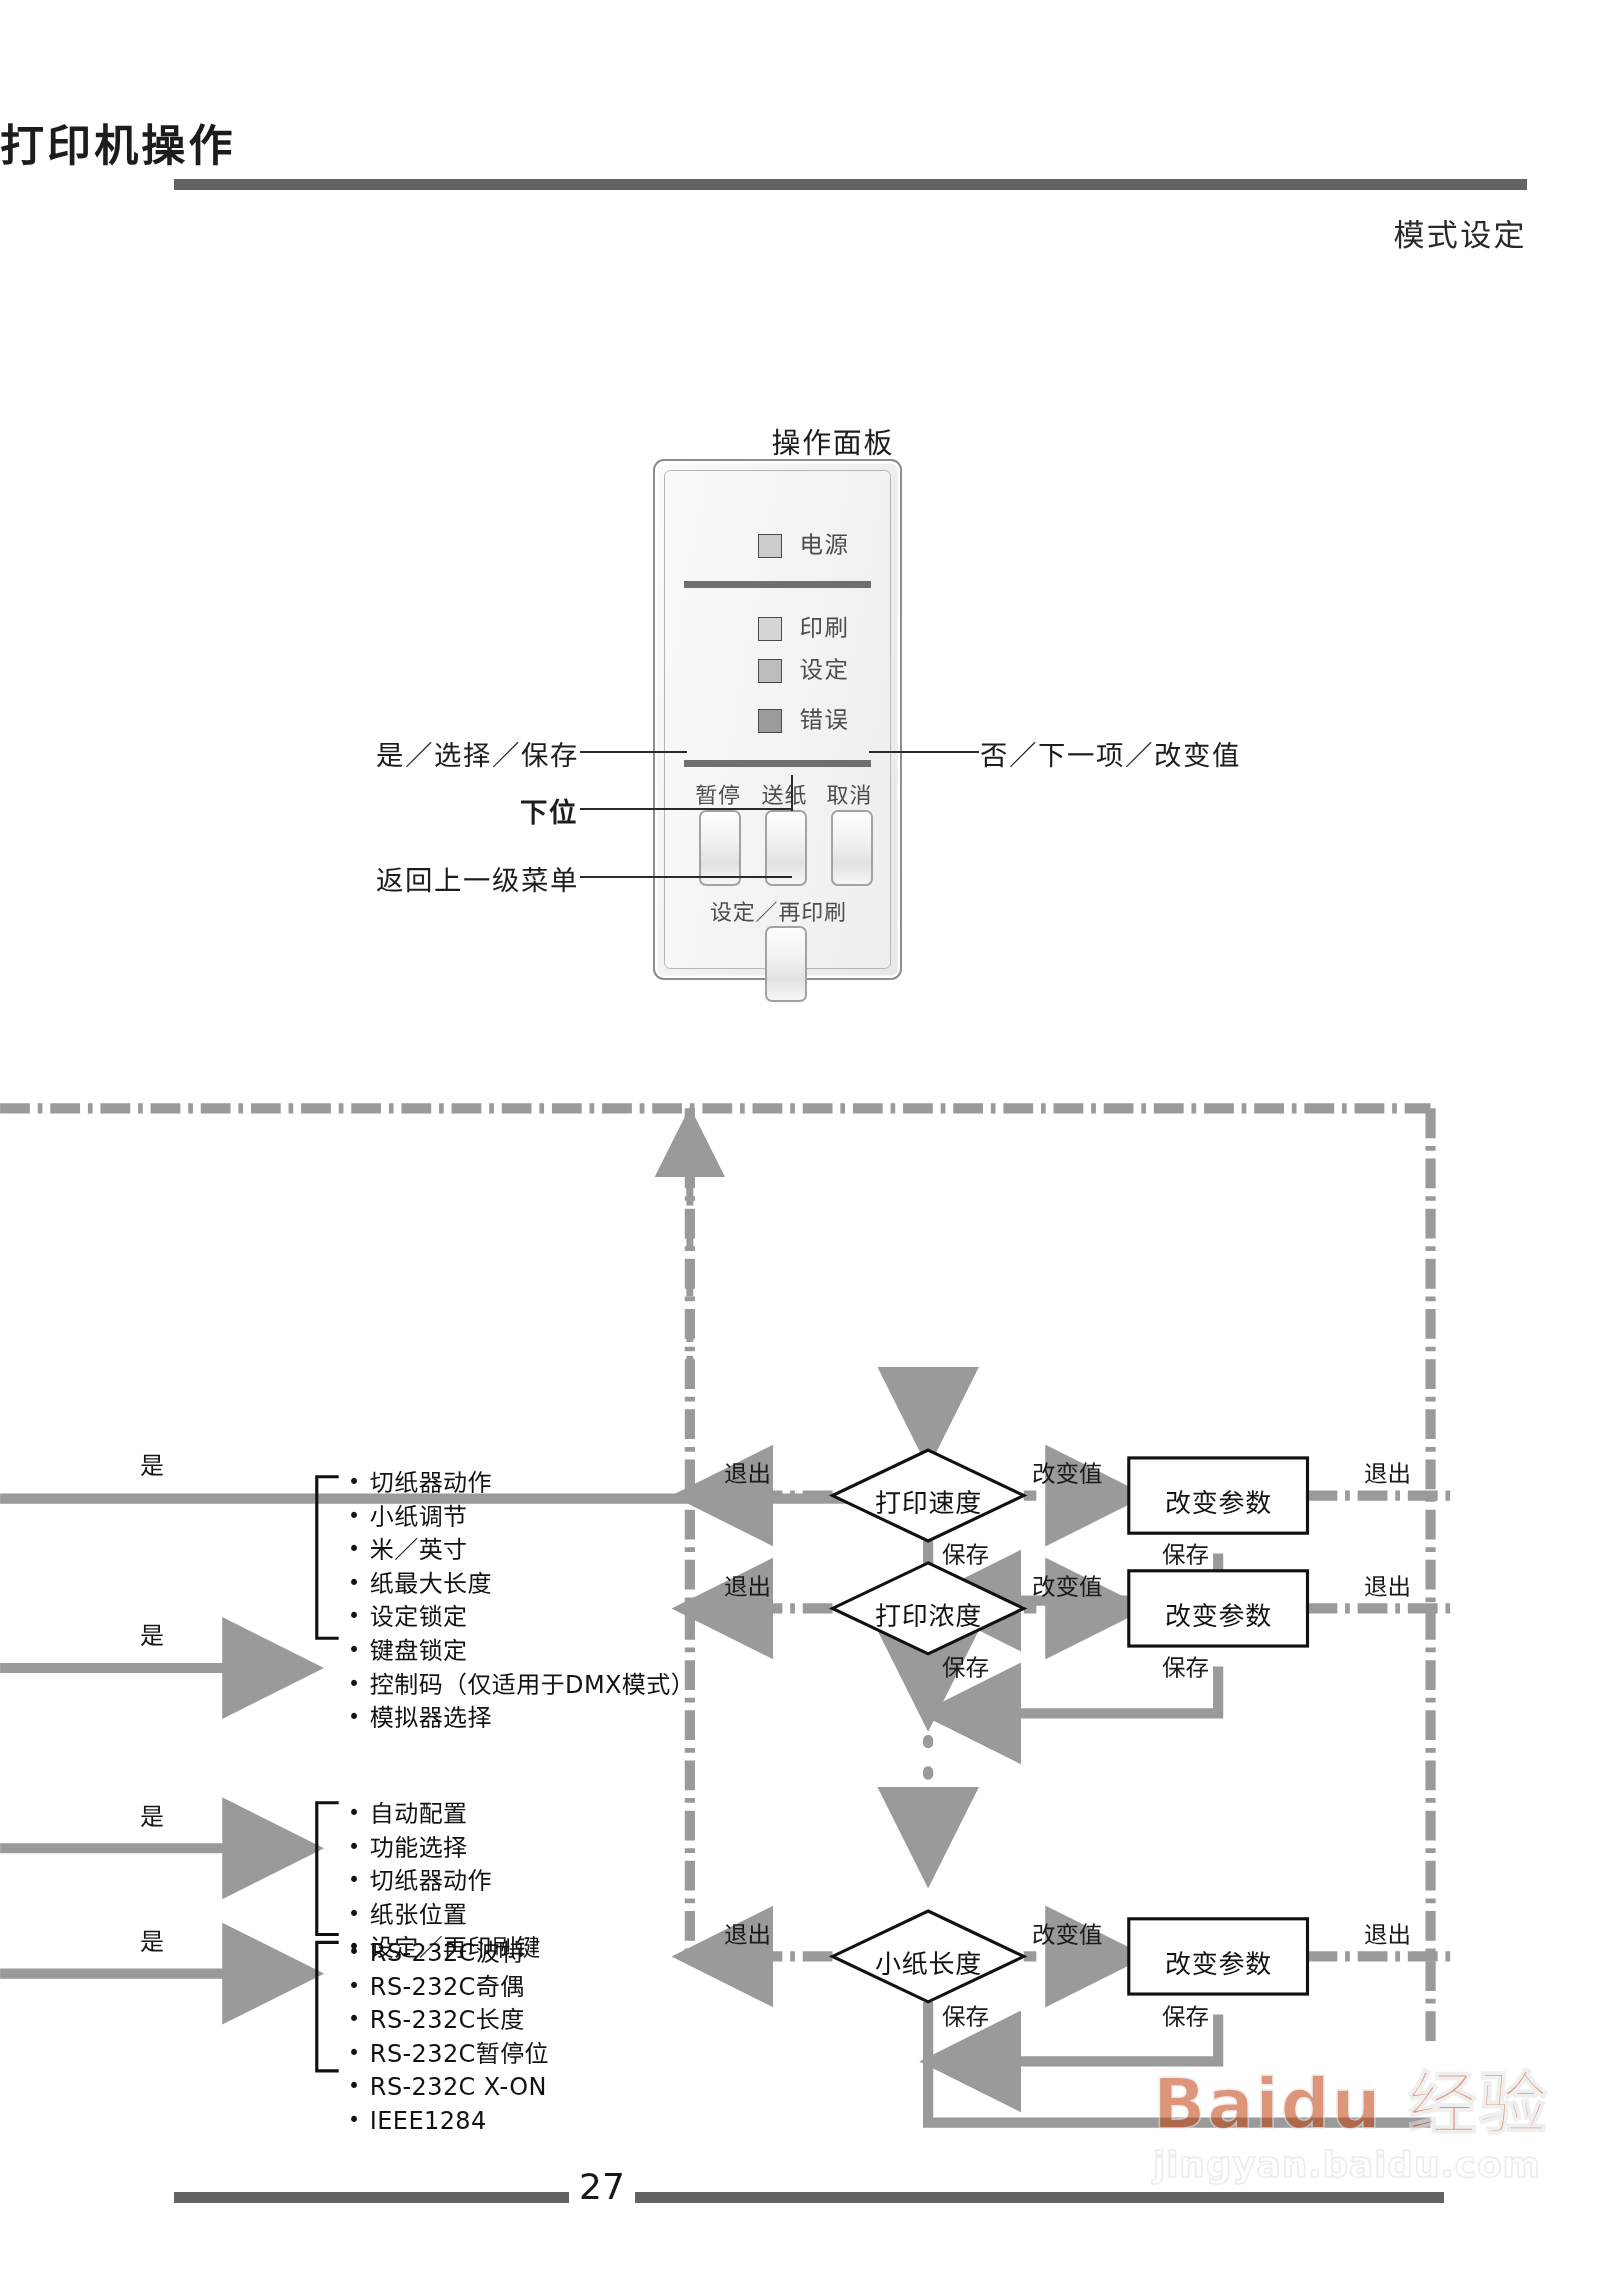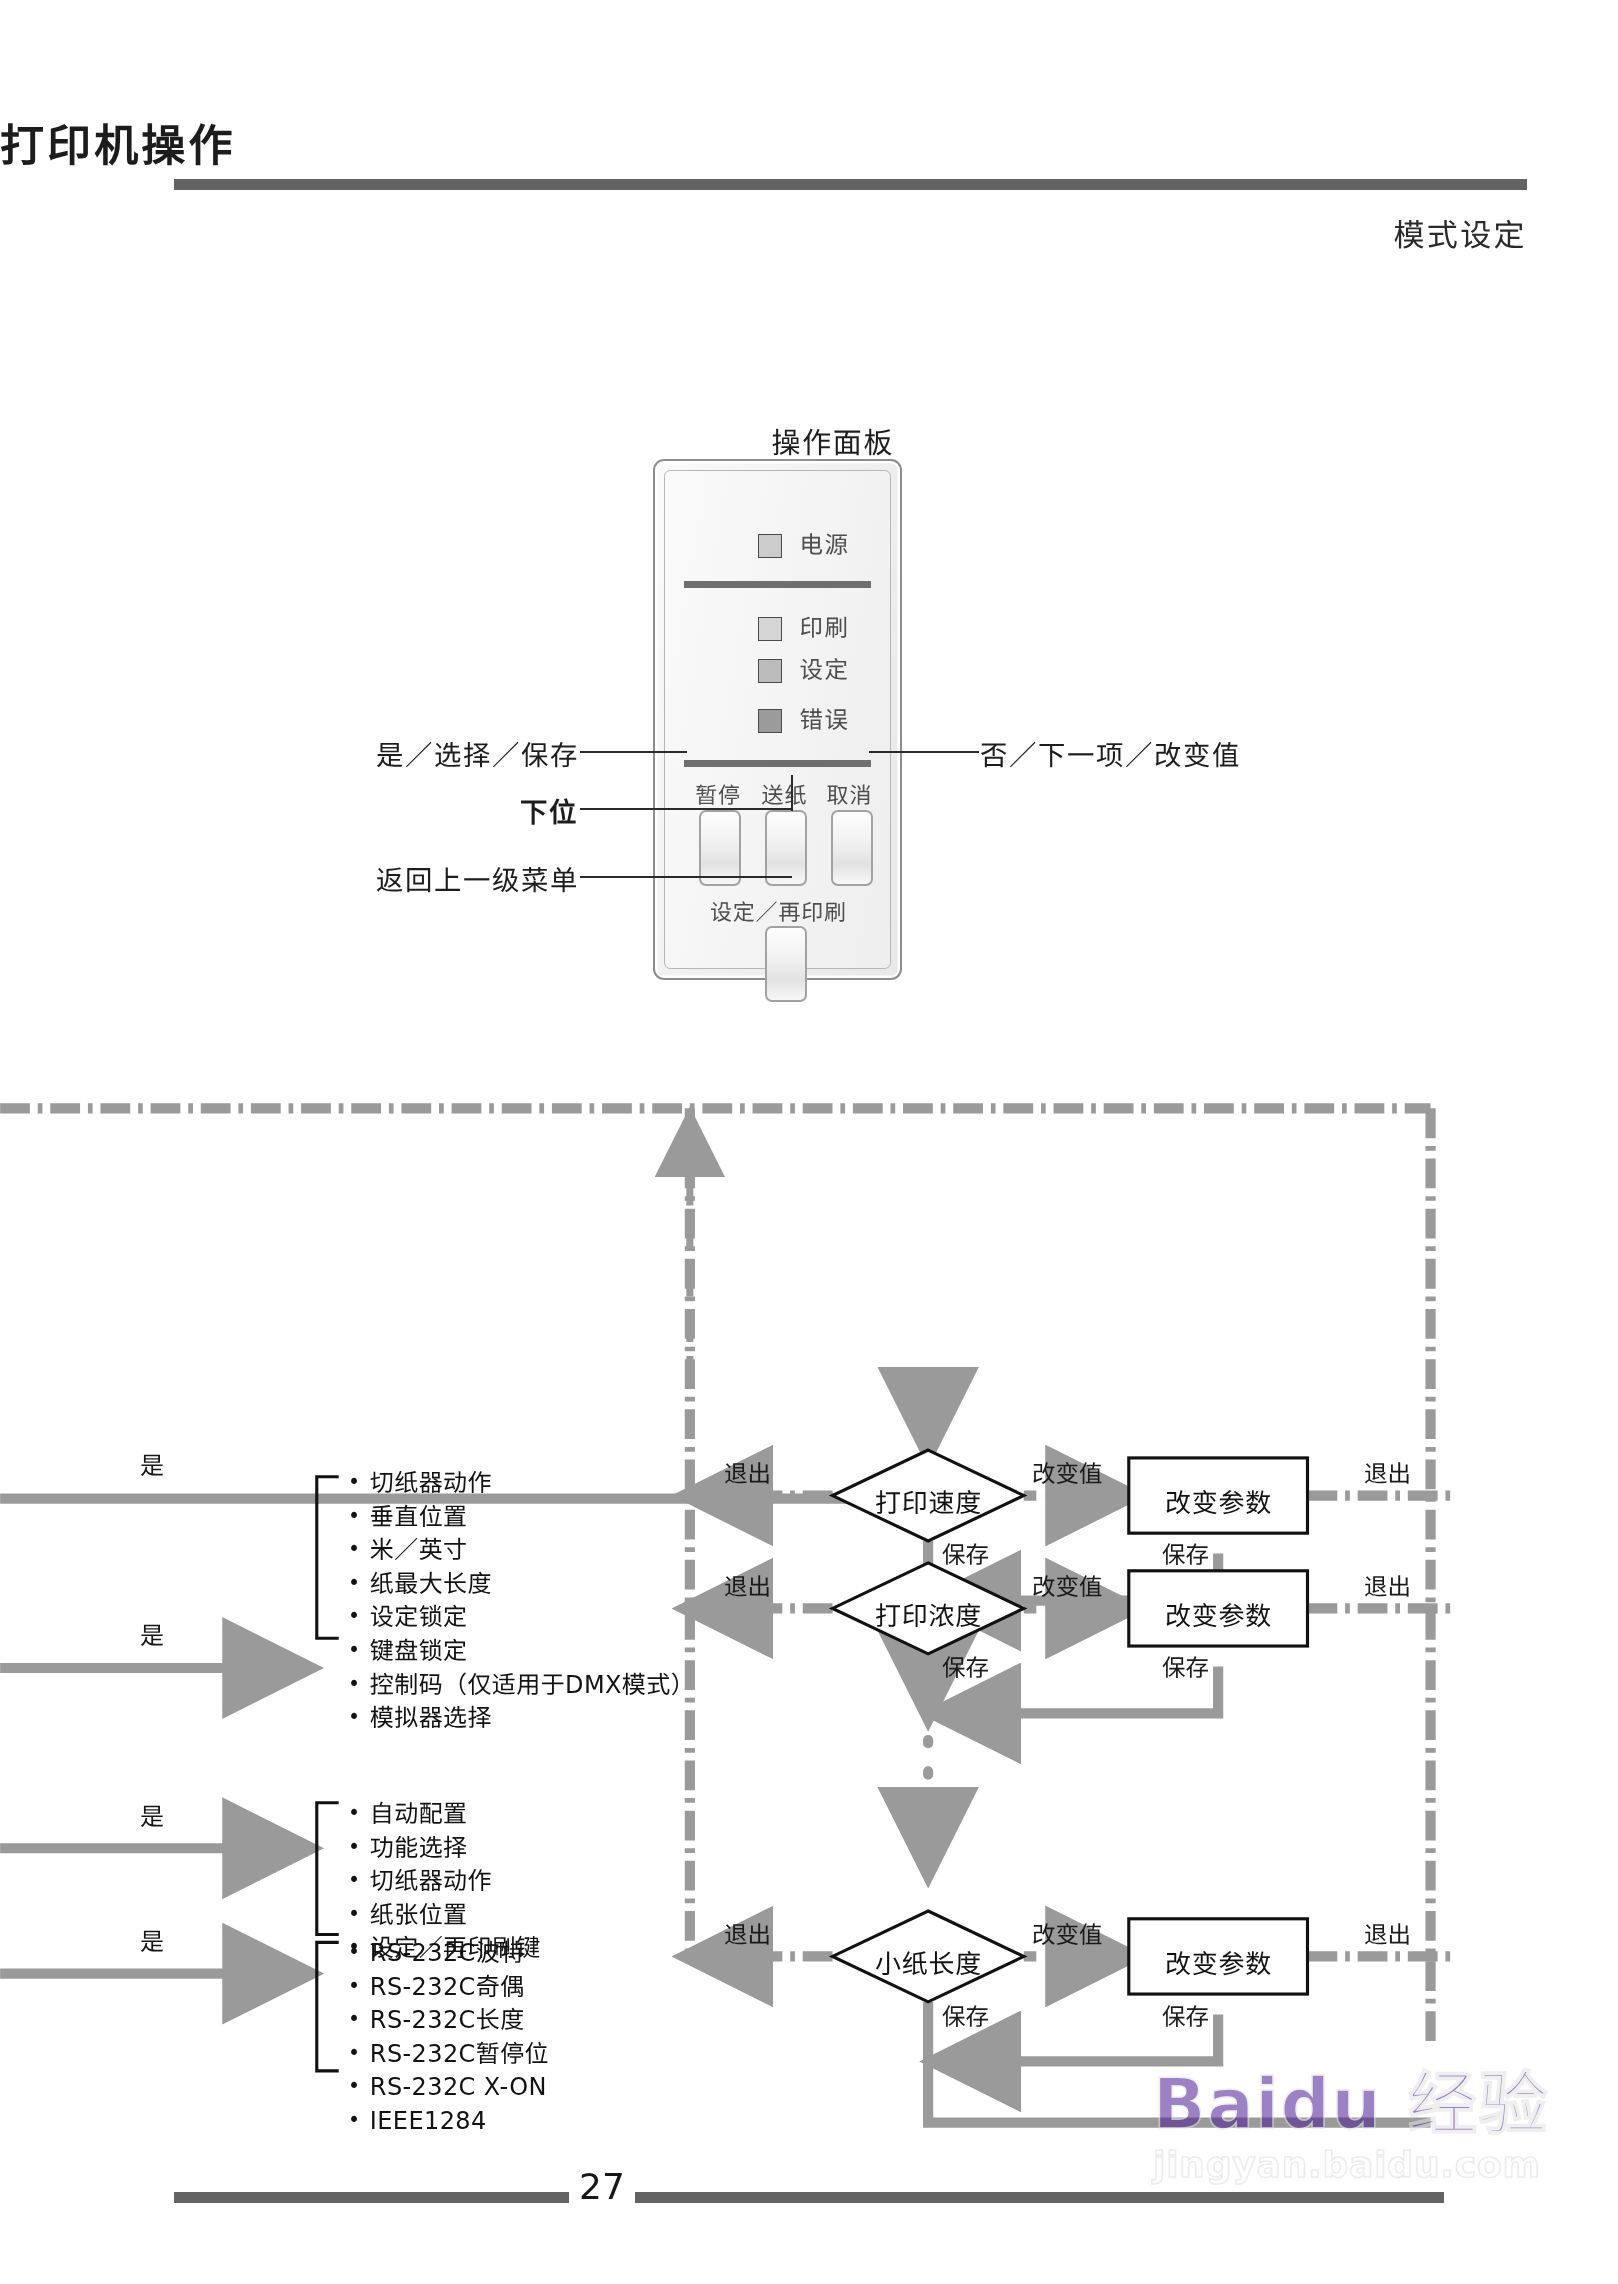--- a/index.html
+++ b/index.html
@@ -120,21 +120,21 @@
     position:absolute;left:569px;top:2166px;width:66px;text-align:center;
     font-size:36px;color:#171717;
   }
 
   
   #watermark{
     position:absolute;left:1153px;top:2070px;width:439px;height:157px;
     pointer-events:none;opacity:.55;
   }
   #wm-main{
-    font-size:69px;font-weight:700;color:#4c1d95;
+    font-size:69px;font-weight:700;color:#c2410c;
     -webkit-text-stroke:1.6px #e2e2e2;
     letter-spacing:1.6px;line-height:1;white-space:nowrap;
   }
   #wm-sub{
     margin-top:4.7px;font-size:36px;font-weight:700;color:#ffffff;
     -webkit-text-stroke:1.6px #dedede;letter-spacing:0.8px;white-space:nowrap;
   }
 </style>
 </head>
 <body>
@@ -302,21 +302,21 @@
     <div class="fc-small" style="position:absolute;left:1162px;top:630px;">保存</div>
 
     <div class="fc-small" style="position:absolute;left:724px;top:897px;">退出</div>
     <div class="fc-small" style="position:absolute;left:1032px;top:897px;">改变值</div>
     <div class="fc-small" style="position:absolute;left:1364px;top:897px;">退出</div>
     <div class="fc-small" style="position:absolute;left:942px;top:979px;">保存</div>
     <div class="fc-small" style="position:absolute;left:1162px;top:979px;">保存</div>
 
     <div class="bullet-list" style="left:348px;top:447px;">
       <div class="bi">切纸器动作</div>
-      <div class="bi">垂直位置</div>
+      <div class="bi">小纸调节</div>
       <div class="bi">米／英寸</div>
       <div class="bi">纸最大长度</div>
       <div class="bi">设定锁定</div>
       <div class="bi">键盘锁定</div>
       <div class="bi">控制码（仅适用于DMX模式）</div>
       <div class="bi">模拟器选择</div>
     </div>
 
     <div class="bullet-list" style="left:348px;top:778px;">
       <div class="bi">自动配置</div>

